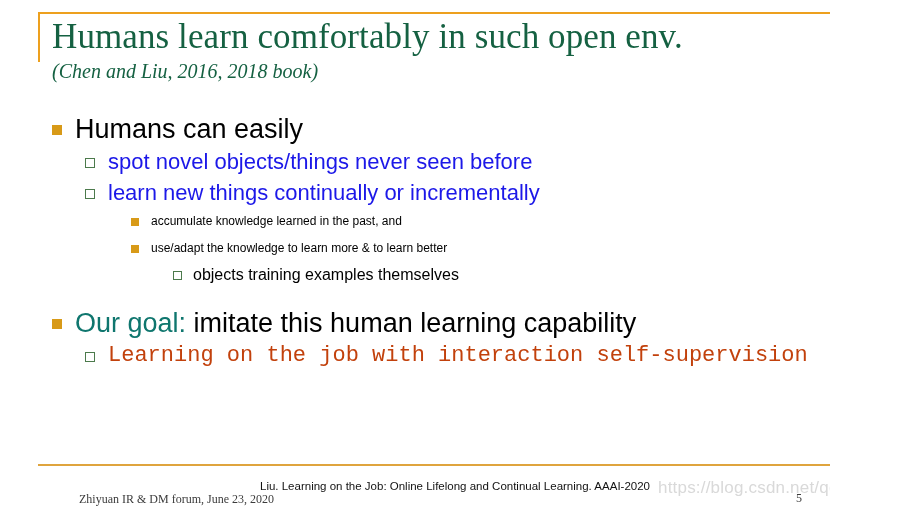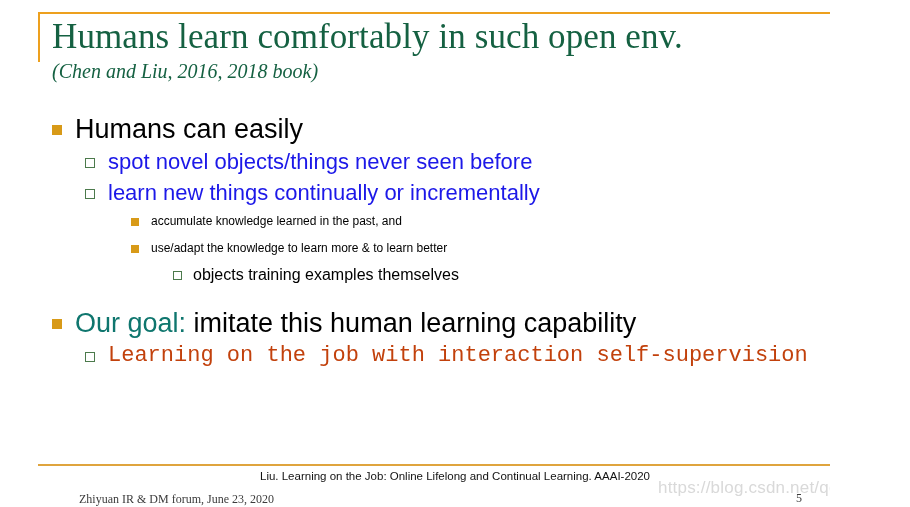--- a/index.html
+++ b/index.html
@@ -147,21 +147,21 @@
     line-height: 25px;
     color: #000000;
   }
 
   .gap-goal { height: 19px; }
 
   
   .citation {
     position: absolute;
     left: 0;
-    top: 470px;
+    top: 480px;
     width: 910px;
     text-align: center;
     font-size: 11.5px;
     color: #121212;
   }
   .footer-left {
     position: absolute;
     left: 42px;
     top: 492px;
     font-family: "Liberation Serif", serif;

